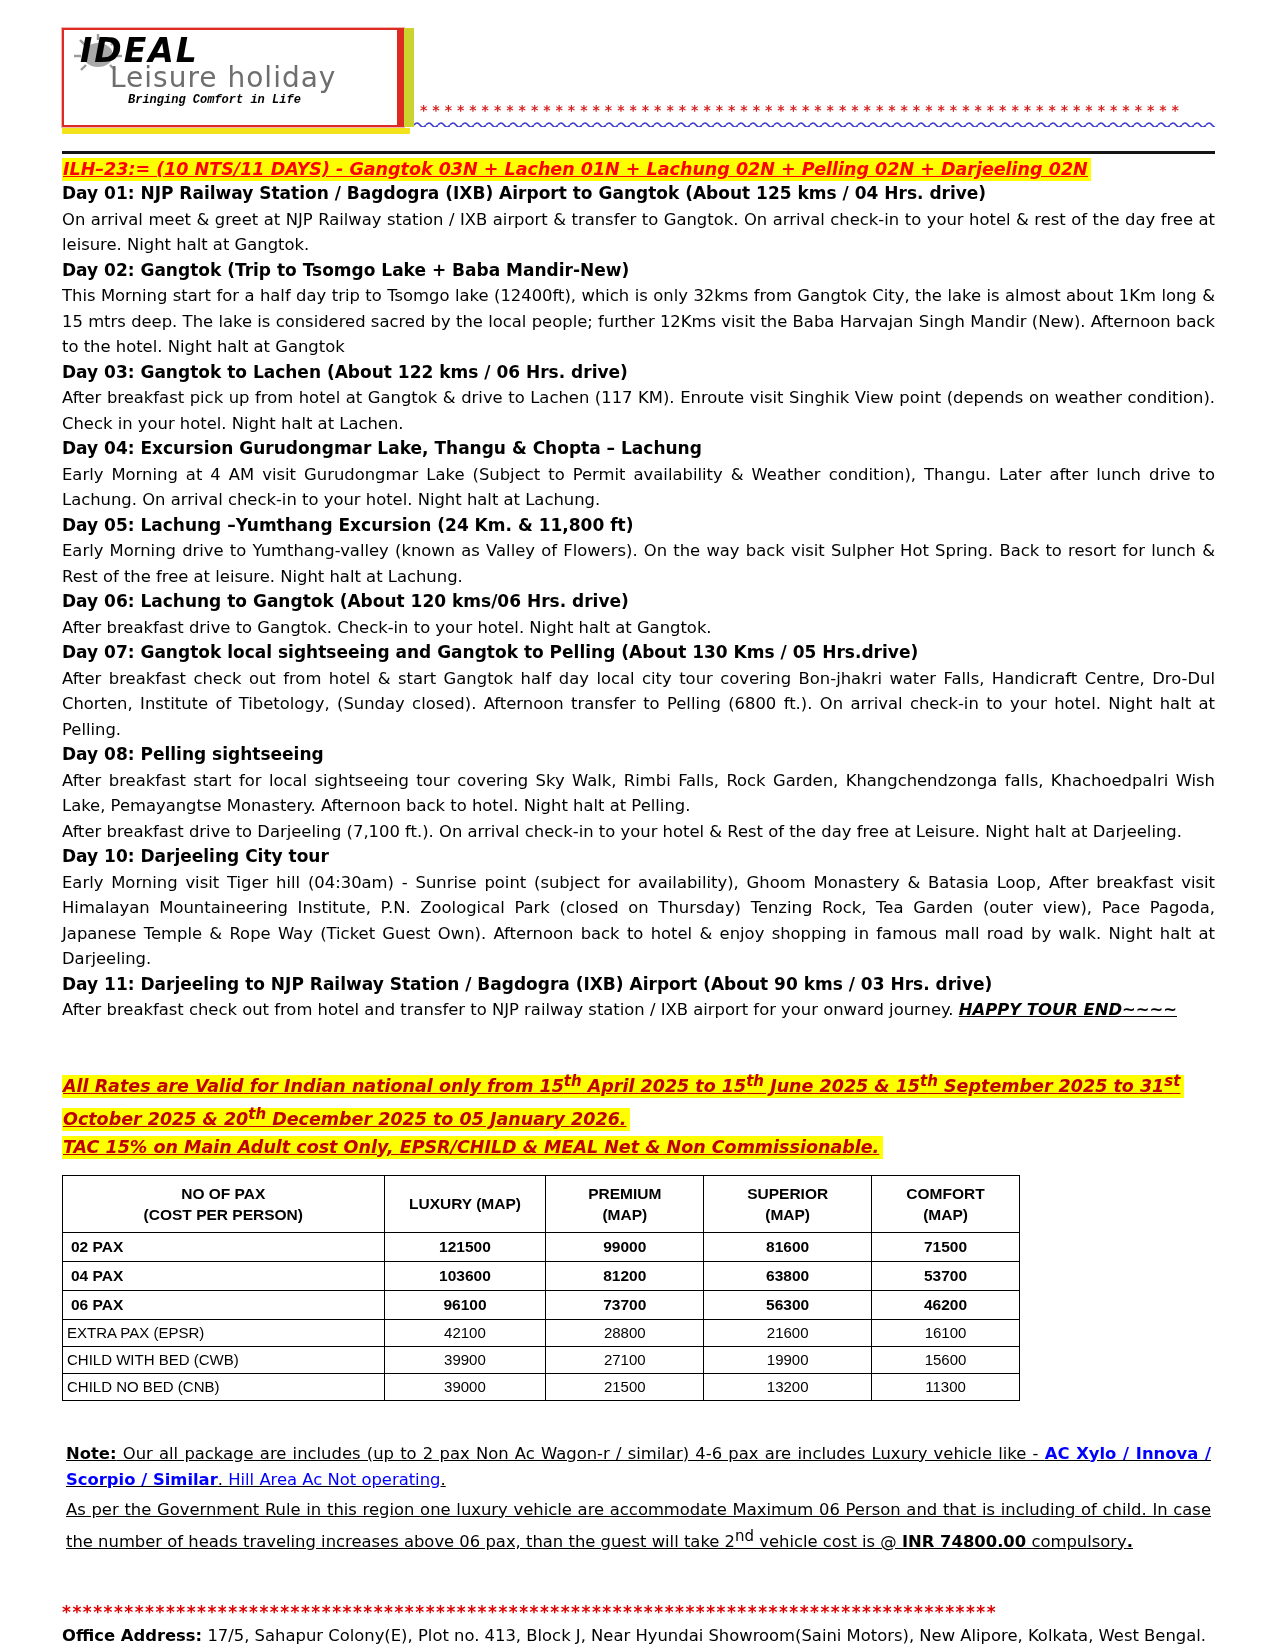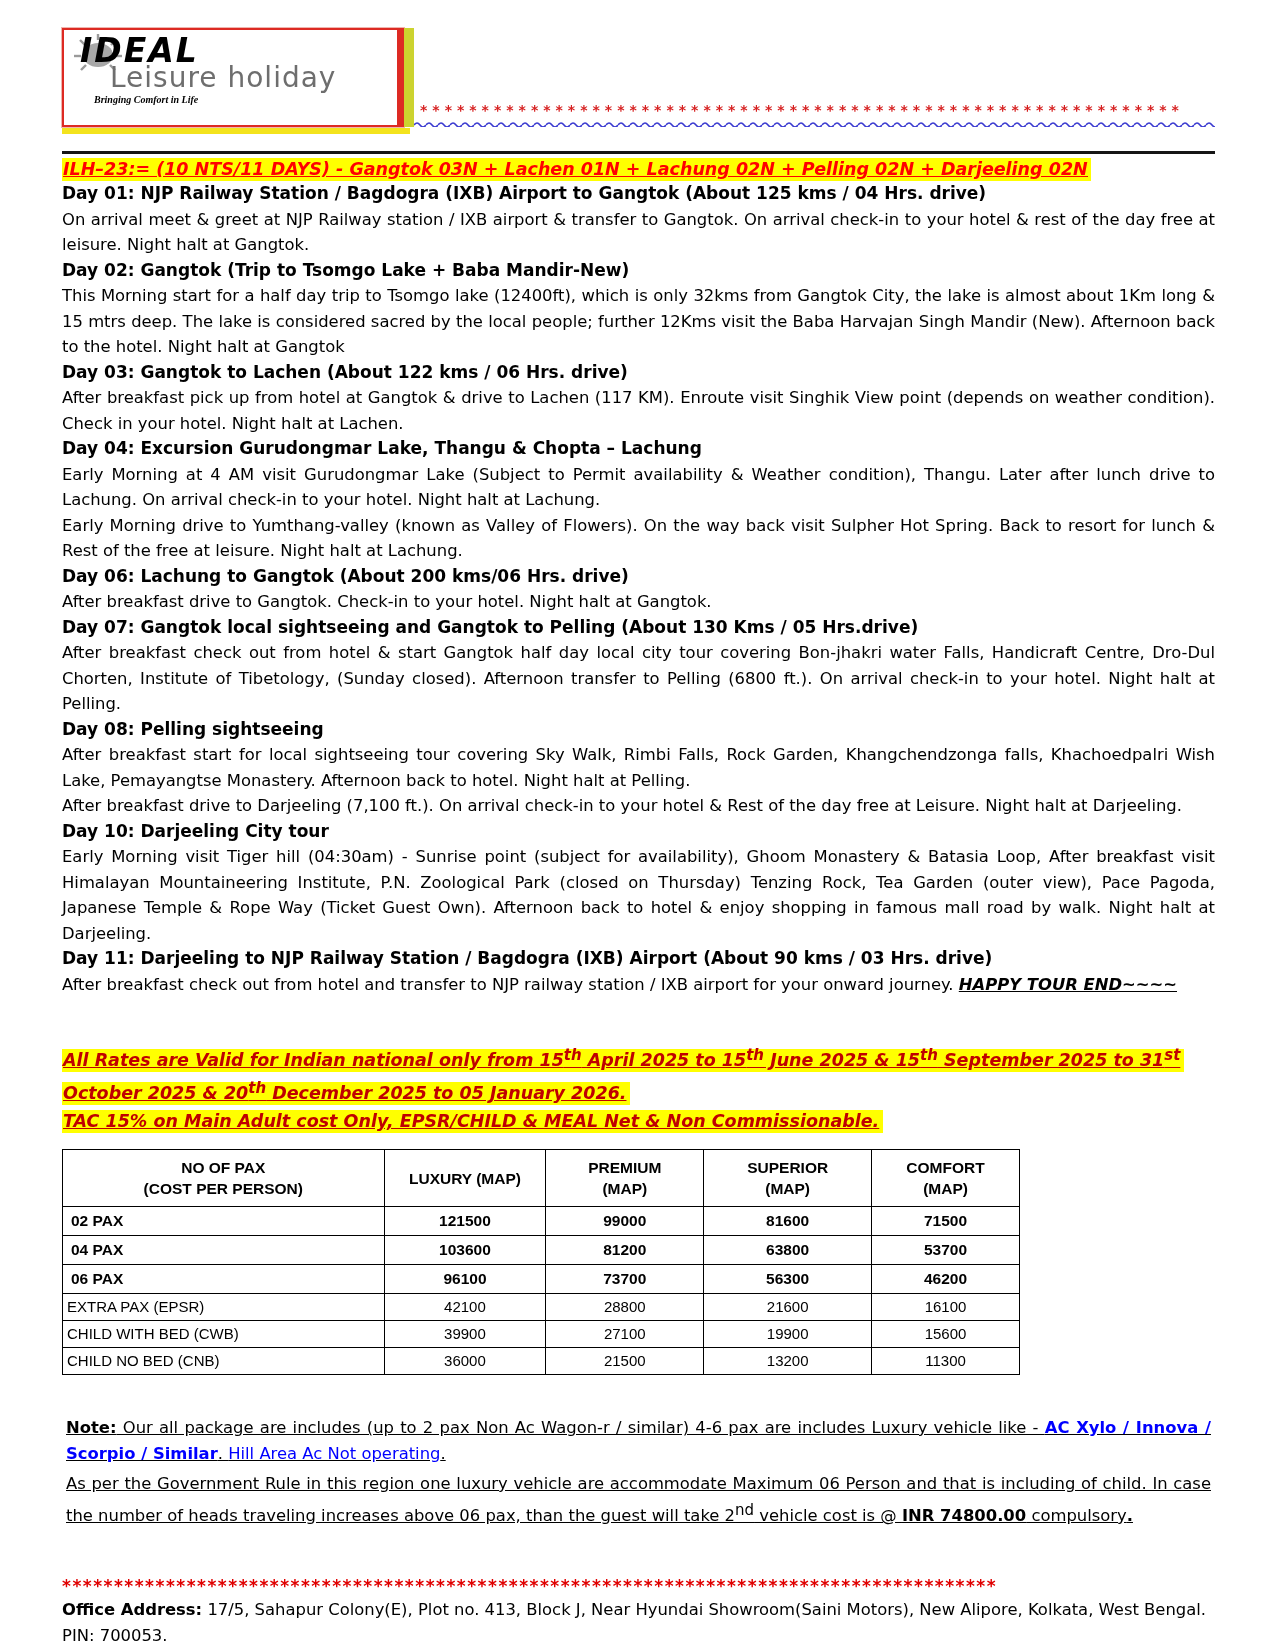--- a/index.html
+++ b/index.html
@@ -16,22 +16,22 @@
     position:absolute;left:0;top:2px;right:10px;bottom:7px;background:#fff;
     border:2px solid #dd2a23;border-right-width:7px;box-shadow:0 0 0 1px #f0b5ae;
   }
   .logo-stripe{position:absolute;right:0;top:2px;bottom:7px;width:10px;background:#ccd32f;}
   .logo-underline{position:absolute;left:0;right:4px;bottom:0;height:6px;background:#f3e31d;}
   .sun{position:absolute;left:8px;top:2px;}
   .brand{position:relative;z-index:2;margin:4px 0 0 16px;font-size:33px;font-weight:900;
          font-style:italic;letter-spacing:2px;line-height:33px;}
   .subbrand{position:relative;z-index:2;margin:-4px 0 0 46px;font-size:28px;color:#6e6e6e;
             letter-spacing:1px;line-height:30px;}
-  .tagline{position:relative;z-index:2;margin:-2px 0 0 30px;font-size:10px;font-weight:700;
-           font-style:italic;font-family:Liberation Serif, serif;line-height:18px;}
+  .tagline{position:relative;z-index:2;margin:-2px 0 0 64px;font-size:12px;font-weight:700;
+           font-style:italic;font-family:Liberation Mono, monospace;line-height:18px;}
   .header-right{flex:1 1 auto;display:flex;flex-direction:column;justify-content:flex-end;
                 align-items:stretch;height:100%;padding-bottom:7px;}
   .top-asterisks{color:#d61f1f;font-weight:900;font-size:14px;letter-spacing:5px;
                  line-height:16px;white-space:nowrap;overflow:hidden;padding-left:6px;}
   .wavy{display:block;margin-top:2px;}
   
   .black-rule{height:3px;background:#151515;margin-top:17px;}
   .pkg-title{margin:3px 0 0 0;font-size:17.5px;line-height:24px;text-decoration:underline;}
   .pkg-title .hl{background:#ffff00;color:#ff0000;font-weight:700;font-style:italic;
                  text-decoration:underline;padding:1px 3px 2px 1px;}
@@ -114,22 +114,23 @@
 
   <div>
     <p class="day-h">Day 01: NJP Railway Station / Bagdogra (IXB) Airport to Gangtok (About 125 kms / 04 Hrs. drive)</p>
     <p class="day-b"><span>On arrival meet &amp; greet at NJP Railway station / IXB airport &amp; transfer to Gangtok. On arrival check-in to your hotel &amp; rest of the day free at leisure. Night halt at Gangtok.</span></p>
     <p class="day-h">Day 02: Gangtok (Trip to Tsomgo Lake + Baba Mandir-New)</p>
     <p class="day-b"><span>This Morning start for a half day trip to Tsomgo lake (12400ft), which is only 32kms from Gangtok City, the lake is almost about 1Km long &amp; 15 mtrs deep. The lake is considered sacred by the local people; further 12Kms visit the Baba Harvajan Singh Mandir (New). Afternoon back to the hotel. Night halt at Gangtok</span></p>
     <p class="day-h">Day 03: Gangtok to Lachen (About 122 kms / 06 Hrs. drive)</p>
     <p class="day-b"><span>After breakfast pick up from hotel at Gangtok &amp; drive to Lachen (117 KM). Enroute visit Singhik View point (depends on weather condition). Check in your hotel. Night halt at Lachen.</span></p>
     <p class="day-h">Day 04: Excursion Gurudongmar Lake, Thangu &amp; Chopta – Lachung</p>
     <p class="day-b"><span>Early Morning at 4 AM visit Gurudongmar Lake (Subject to Permit availability &amp; Weather condition), Thangu. Later after lunch drive to Lachung. On arrival check-in to your hotel. Night halt at Lachung.</span></p>
+    <p class="day-h">Day 05: Lachung –Yumthang Excursion (24 Km. &amp; 11,800 ft)</p>
     <p class="day-b"><span>Early Morning drive to Yumthang-valley (known as Valley of Flowers). On the way back visit Sulpher Hot Spring. Back to resort for lunch &amp; Rest of the free at leisure. Night halt at Lachung.</span></p>
-    <p class="day-h">Day 06: Lachung to Gangtok (About 200 kms/06 Hrs. drive)</p>
+    <p class="day-h">Day 06: Lachung to Gangtok (About 120 kms/06 Hrs. drive)</p>
     <p class="day-b"><span>After breakfast drive to Gangtok. Check-in to your hotel. Night halt at Gangtok.</span></p>
     <p class="day-h">Day 07: Gangtok local sightseeing and Gangtok to Pelling (About 130 Kms / 05 Hrs.drive)</p>
     <p class="day-b"><span>After breakfast check out from hotel &amp; start Gangtok half day local city tour covering Bon-jhakri water Falls, Handicraft Centre, Dro-Dul Chorten, Institute of Tibetology, (Sunday closed). Afternoon transfer to Pelling (6800 ft.). On arrival check-in to your hotel. Night halt at Pelling.</span></p>
     <p class="day-h">Day 08: Pelling sightseeing</p>
     <p class="day-b"><span>After breakfast start for local sightseeing tour covering Sky Walk, Rimbi Falls, Rock Garden,  Khangchendzonga falls, Khachoedpalri Wish Lake, Pemayangtse Monastery. Afternoon back to hotel. Night halt at Pelling.</span></p>
     <p class="day-b"><span>After breakfast drive to Darjeeling (7,100 ft.). On arrival check-in to your hotel &amp; Rest of the day free at Leisure. Night halt at Darjeeling.</span></p>
     <p class="day-h">Day 10: Darjeeling City tour</p>
     <p class="day-b"><span>Early Morning visit Tiger hill (04:30am) - Sunrise point (subject for availability), Ghoom Monastery &amp; Batasia Loop, After breakfast visit Himalayan Mountaineering Institute, P.N. Zoological Park (closed on Thursday) Tenzing Rock, Tea Garden (outer view), Pace Pagoda, Japanese Temple &amp; Rope Way (Ticket Guest Own). Afternoon back to hotel &amp; enjoy shopping in famous mall road by walk. Night halt at Darjeeling.</span></p>
     <p class="day-h">Day 11: Darjeeling to NJP Railway Station / Bagdogra (IXB) Airport (About 90 kms / 03 Hrs. drive)</p>
     <p class="day-b"><span>After breakfast check out from hotel and transfer to NJP railway station / IXB airport for your onward journey. </span><span class="b i u">HAPPY TOUR END~~~~</span></p>
@@ -190,21 +191,21 @@
       </tr>
       <tr>
         <td class="lbl">CHILD WITH BED (CWB)</td>
         <td>39900</td>
         <td>27100</td>
         <td>19900</td>
         <td>15600</td>
       </tr>
       <tr>
         <td class="lbl">CHILD NO BED (CNB)</td>
-        <td>36000</td>
+        <td>39000</td>
         <td>21500</td>
         <td>13200</td>
         <td>11300</td>
       </tr>
     </tbody>
   </table>
 
   <div class="note-block">
     <p class="note-p"><span class="b">Note:</span><span> Our all package are includes (up to 2 pax Non Ac Wagon-r / similar) 4-6 pax are includes Luxury vehicle like - </span><span class="b blue">AC Xylo / Innova / Scorpio / Similar</span><span>. </span><span class="blue">Hill Area Ac Not operating</span><span>.</span></p>
     <p class="note-p"><span>As per the Government Rule in this region one luxury vehicle are accommodate Maximum 06 Person and that is including of child. In case the number of heads traveling increases above 06 pax, than the guest will take 2</span><span class="sup">nd</span><span> vehicle cost is @ </span><span class="b">INR 74800.00</span><span> compulsory</span><span class="b">.</span></p>

